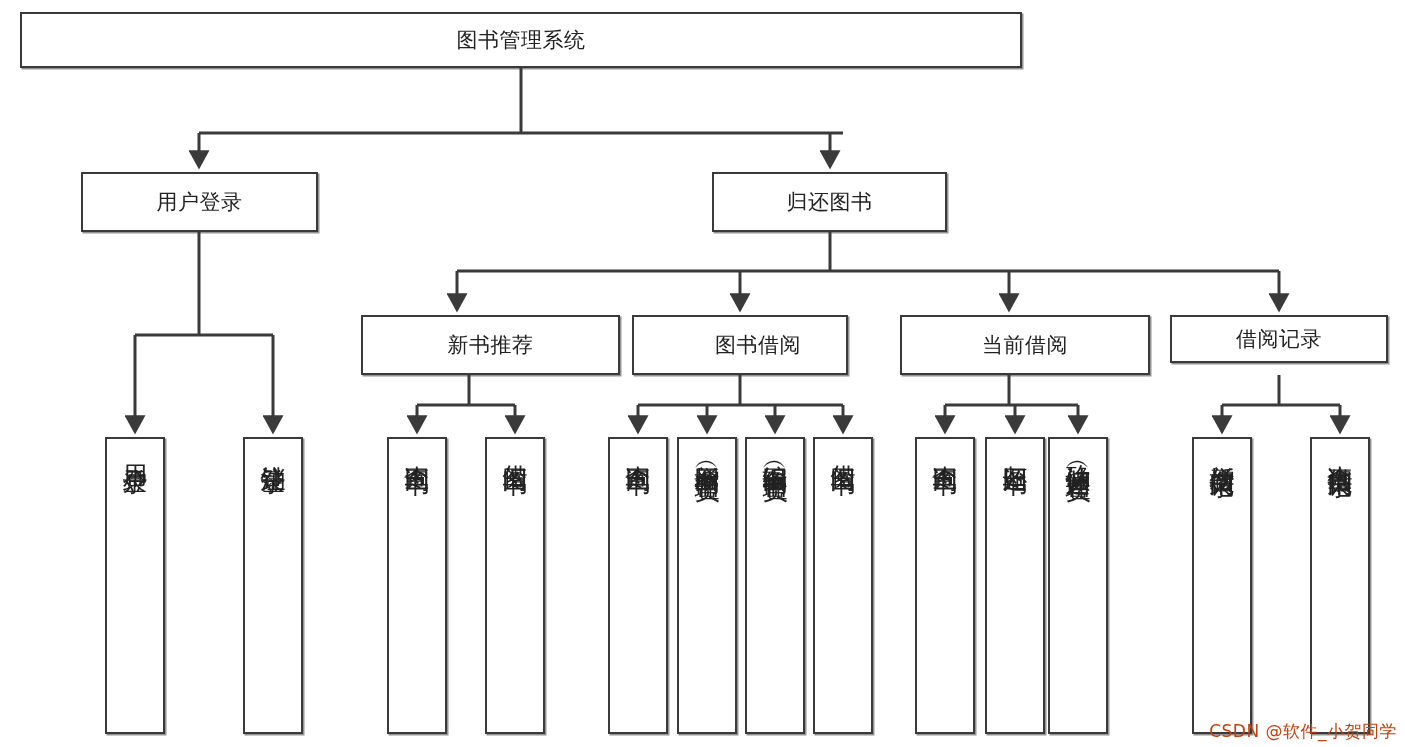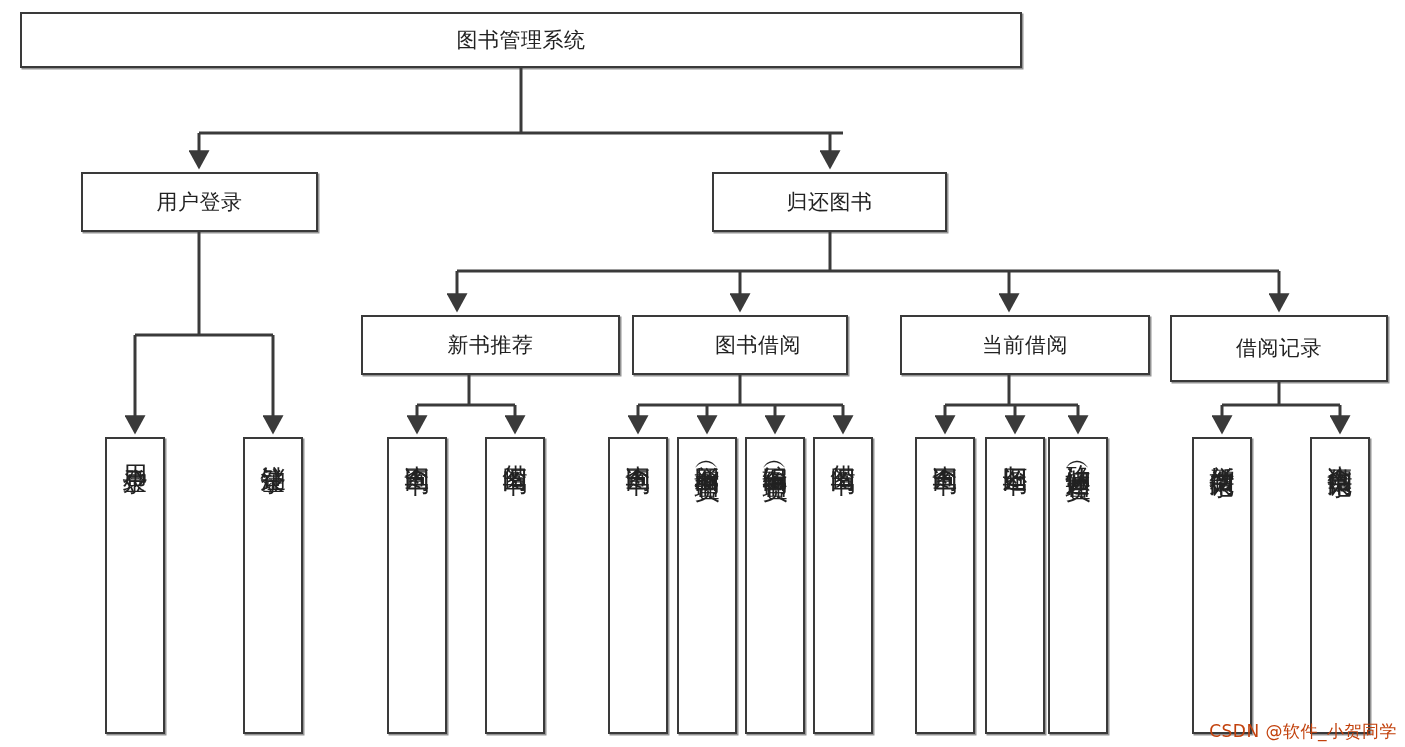--- a/index.html
+++ b/index.html
@@ -119,21 +119,21 @@
 
   <div class="node h" style="left: 361px; top: 315px; width: 259px; height: 60px;">
     <span class="lbl">新书推荐</span>
   </div>
   <div class="node h" style="left: 632px; top: 315px; width: 216px; height: 60px; padding-left: 36px;">
     <span class="lbl">图书借阅</span>
   </div>
   <div class="node h" style="left: 900px; top: 315px; width: 250px; height: 60px;">
     <span class="lbl">当前借阅</span>
   </div>
-  <div class="node h" style="left: 1170px; top: 315px; width: 218px; height: 67px;">
+  <div class="node h" style="left: 1170px; top: 315px; width: 218px; height: 48px;">
     <span class="lbl">借阅记录</span>
   </div>
 
   <div class="node v" style="left: 105px; top: 437px; width: 60px; height: 297px;">
     <span class="lbl">用户登录</span>
   </div>
   <div class="node v" style="left: 243px; top: 437px; width: 60px; height: 297px;">
     <span class="lbl">注销登录</span>
   </div>
   <div class="node v" style="left: 387px; top: 437px; width: 60px; height: 297px;">

